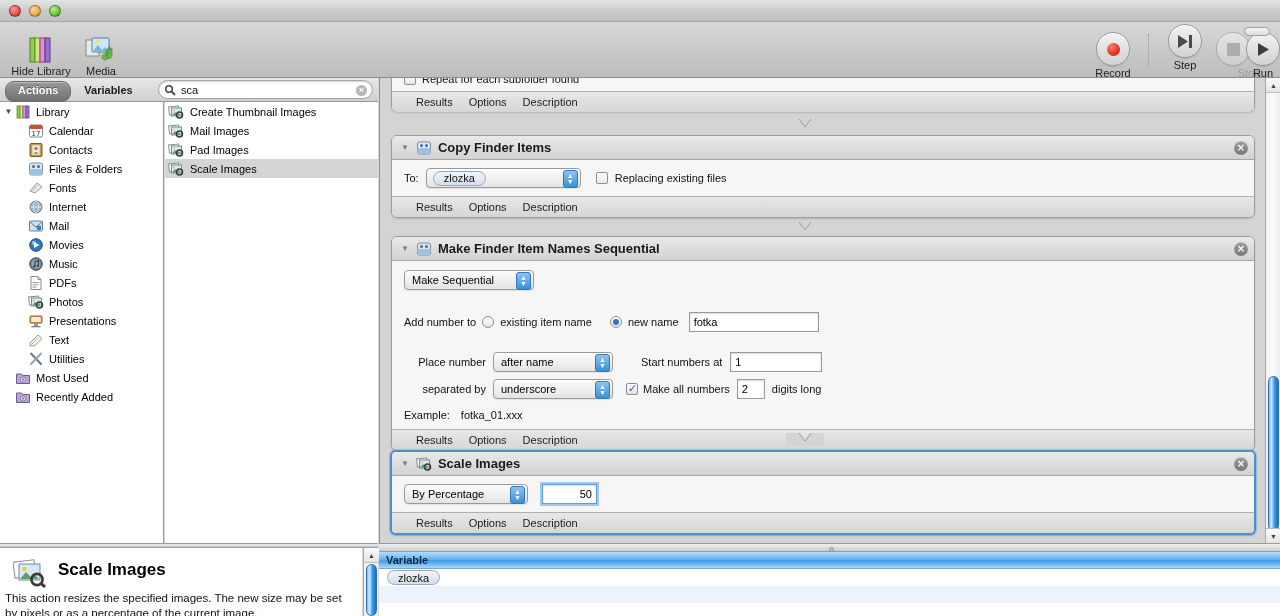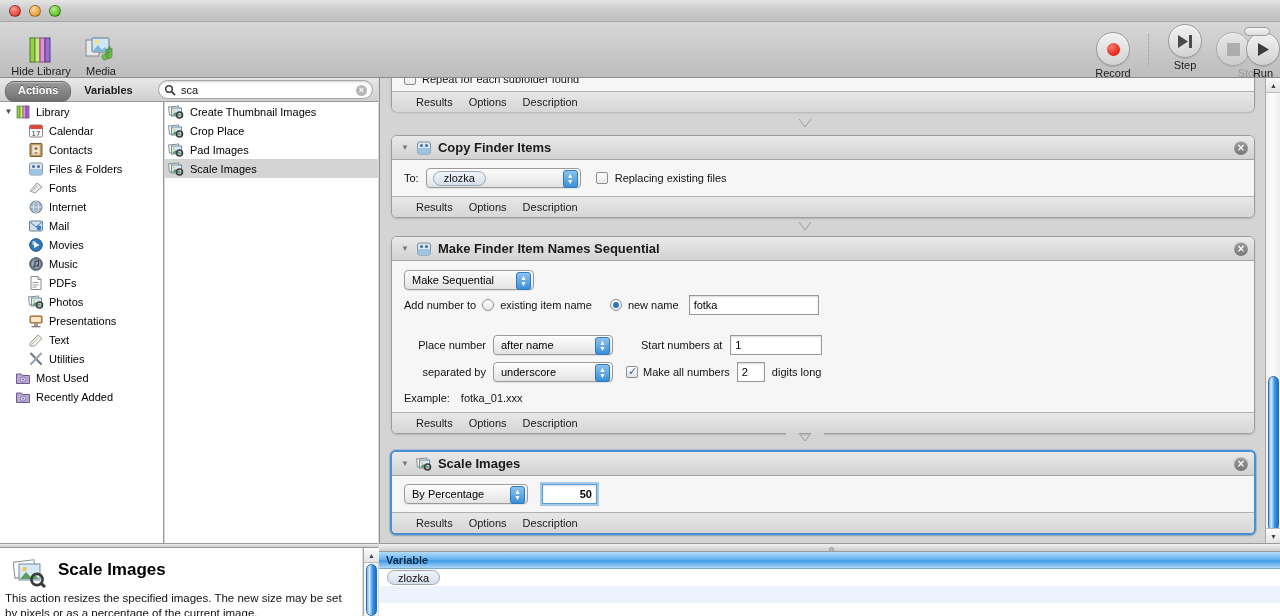--- a/index.html
+++ b/index.html
@@ -156,21 +156,21 @@
     border-radius: 4px; padding: 0 0 0 7px; position: relative;
     box-shadow: 0 1px 1px rgba(0,0,0,.08), inset 0 1px 0 #fff; font-size: 11px; }
   .popup .arrows { width: 15px; height: 18px; margin-left: 6px; border-radius: 3px;
     background: linear-gradient(to bottom,#8cc3f2,#3a8fd8); border: 1px solid #2f78bd;
     color: #fff; font-size: 7px; display: flex; flex-direction: column;
     align-items: center; justify-content: center; line-height: 6px; }
   .textfield { display: inline-flex; align-items: center; height: 20px; background: #fff;
     border: 1px solid #999; box-shadow: inset 0 1px 2px rgba(0,0,0,.16);
     padding: 0 4px; font-size: 11px; }
   .textfield.focused { border: 1px solid #5ba0dd; box-shadow: 0 0 0 2px rgba(98,160,222,.55), inset 0 1px 2px rgba(0,0,0,.14); }
-  .textfield.num { justify-content: flex-end; font-weight: bold; }
+  .textfield.num { justify-content: flex-end; }
   .cbox { width: 12px; height: 12px; border: 1px solid #8e8e8e; border-radius: 2px;
     background: linear-gradient(to bottom,#fff,#e8e8e8); display: inline-block;
     vertical-align: -2px; position: relative; }
   .cbox.on { background: linear-gradient(to bottom,#fdfdfd,#e0e0e0); }
   .cbox.on:after { content: "\2713"; position: absolute; left: 1px; top: -2px; font-size: 11px; color: #2a62a8; }
   .radio { width: 12px; height: 12px; border: 1px solid #8e8e8e; border-radius: 50%;
     background: linear-gradient(to bottom,#fff,#e6e6e6); display: inline-block; vertical-align: -2px;
     position: relative; }
   .radio.on:after { content: ""; position: absolute; left: 2px; top: 2px; width: 6px; height: 6px;
     border-radius: 50%; background: #2f72bd; }
@@ -453,21 +453,21 @@
       <span>Create Thumbnail Images</span>
     </div>
     <div class="act-row">
       <svg class="ic" viewBox="0 0 16 16">
         <rect x="1" y="2.5" width="10" height="8" fill="#fff" stroke="#8a8a8a" transform="rotate(-6 6 6.5)"></rect>
         <rect x="3.5" y="4" width="10" height="8" fill="#d7e9f7" stroke="#6d8da5"></rect>
         <circle cx="6" cy="6.5" r="1.1" fill="#f2c94c"></circle>
         <path d="M4 11.5 l3-3.5 2.4 2.6 1.6-1.6 2 2.5z" fill="#5f9e5f"></path>
         <circle cx="11.5" cy="11" r="3" fill="none" stroke="#3a3a3a" stroke-width="1.5"></circle>
       </svg>
-      <span>Crop Place</span>
+      <span>Mail Images</span>
     </div>
     <div class="act-row">
       <svg class="ic" viewBox="0 0 16 16">
         <rect x="1" y="2.5" width="10" height="8" fill="#fff" stroke="#8a8a8a" transform="rotate(-6 6 6.5)"></rect>
         <rect x="3.5" y="4" width="10" height="8" fill="#d7e9f7" stroke="#6d8da5"></rect>
         <circle cx="6" cy="6.5" r="1.1" fill="#f2c94c"></circle>
         <path d="M4 11.5 l3-3.5 2.4 2.6 1.6-1.6 2 2.5z" fill="#5f9e5f"></path>
         <circle cx="11.5" cy="11" r="3" fill="none" stroke="#3a3a3a" stroke-width="1.5"></circle>
       </svg>
       <span>Pad Images</span>
@@ -553,21 +553,21 @@
           <span class="htitle">Make Finder Item Names Sequential</span>
           <div class="act-close">×</div>
         </div>
         <div class="act-body" style="padding:9px 12px 8px;">
 
           <div class="popup" style="width:130px;">
             <span>Make Sequential</span>
             <span class="arrows" style="position:absolute; right:2px; top:1px;">▲<br>▼</span>
           </div>
 
-          <div class="row" style="margin-top:5px; gap:6px;">
+          <div class="row" style="margin-top:22px; gap:6px;">
             <span class="lbl">Add number to</span>
             <span class="radio"></span>
             <span class="lbl">existing item name</span>
             <span class="radio on" style="margin-left:12px;"></span>
             <span class="lbl">new name</span>
             <span class="textfield" style="width:130px; margin-left:4px;">fotka</span>
           </div>
 
           <div class="row" style="margin-top:20px;">
             <span class="lbl" style="width:82px; text-align:right;">Place number</span>

